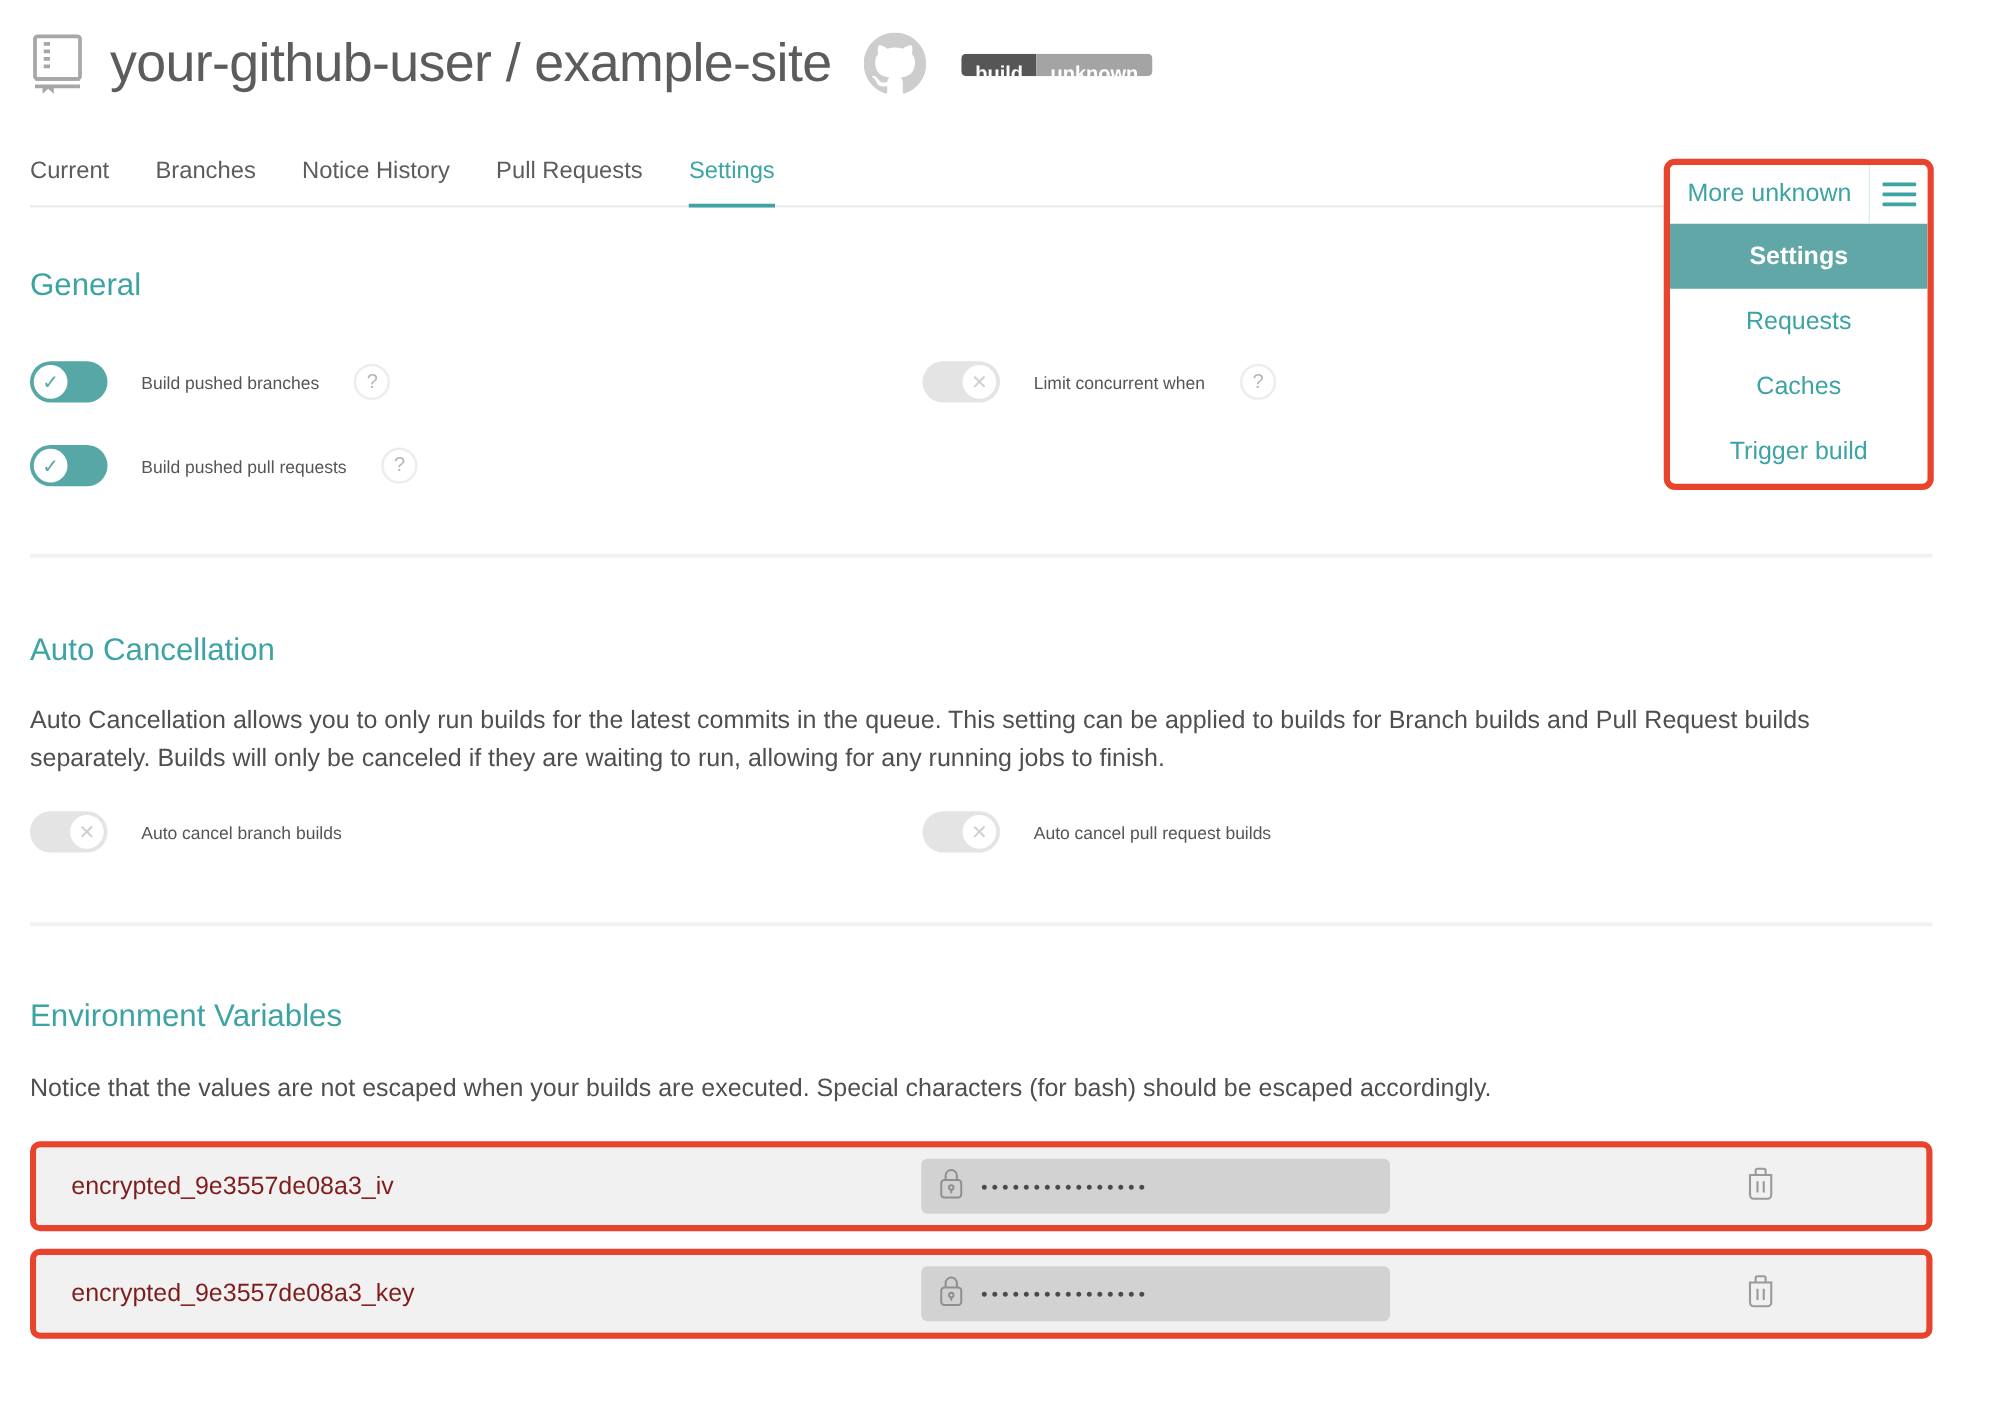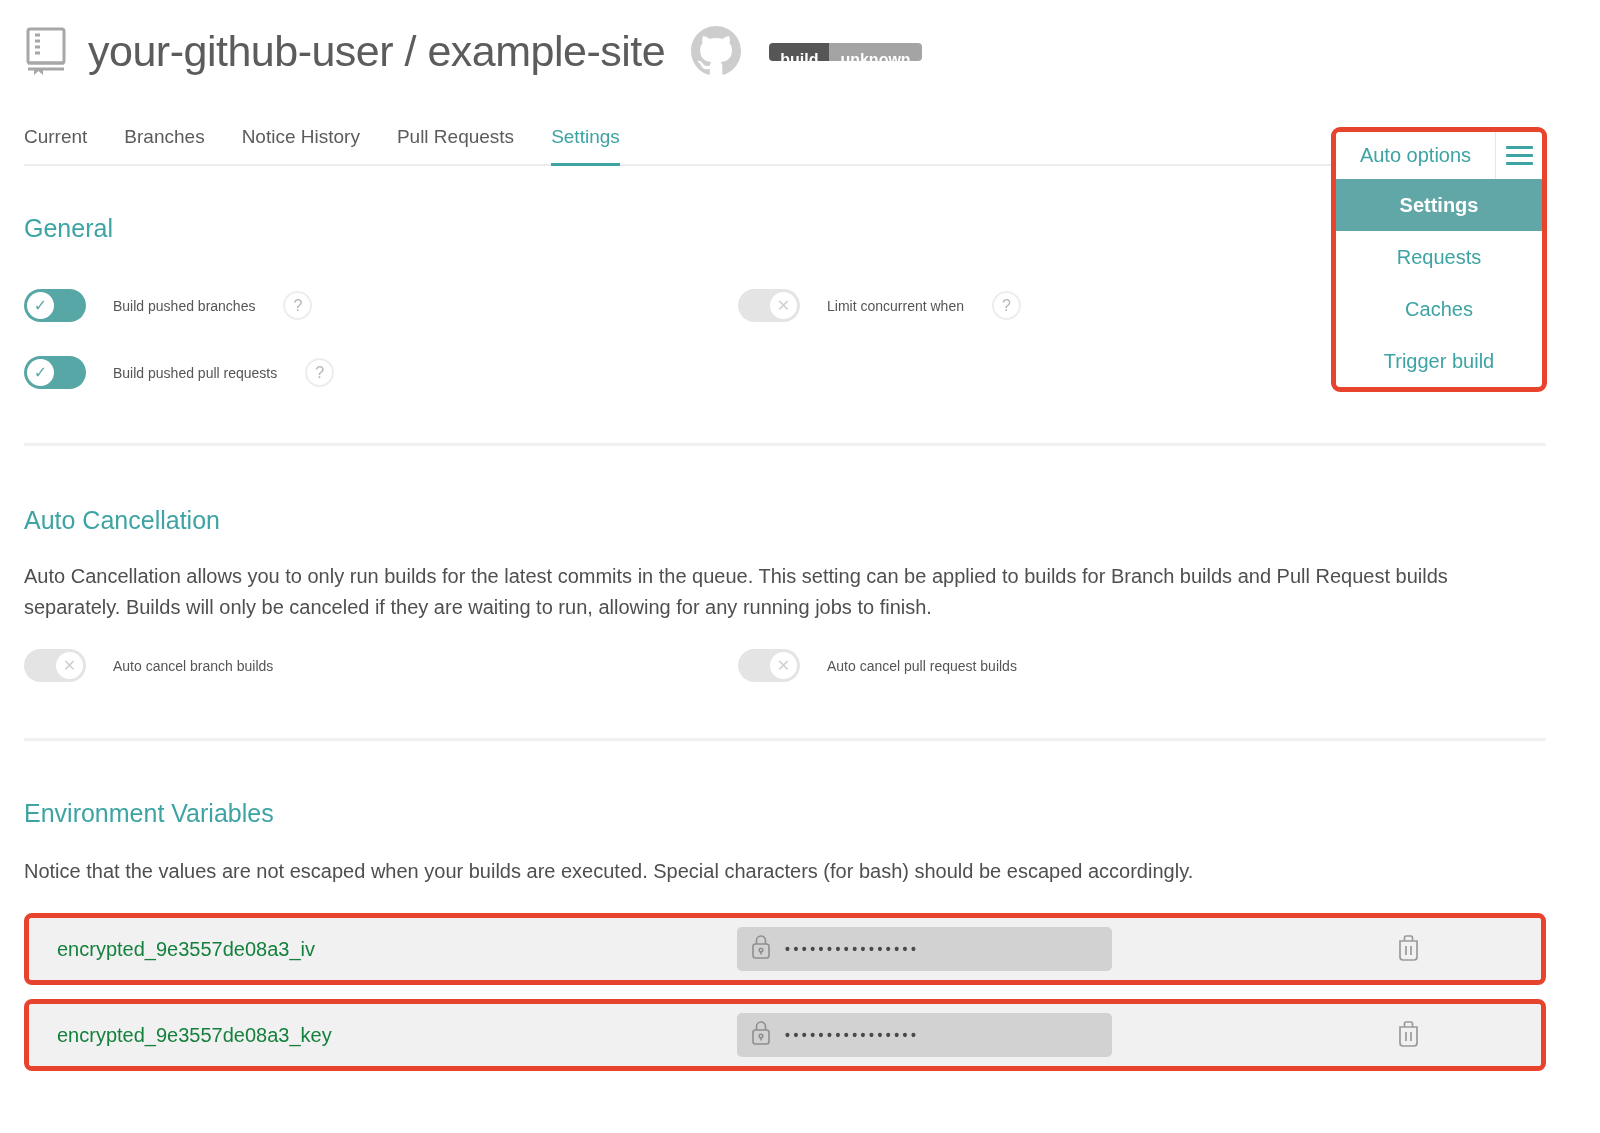--- a/index.html
+++ b/index.html
@@ -57,21 +57,21 @@
   .toggle.off .knob{right:3px;color:#cfcfcf;font-weight:400;}
   .toggle-label{font-size:14px;color:#555;margin-left:27px;}
   .help{width:29px;height:29px;border-radius:50%;border:2px solid #ededed;color:#b5b5b5;background:#fff;
         display:flex;align-items:center;justify-content:center;font-size:16px;margin-left:28px;box-sizing:border-box;cursor:pointer;}
 
   
   .env-wrap{border:5px solid #e8432d;border-radius:8px;overflow:hidden;}
   .env-wrap.r1{margin-top:26px;}
   .env-wrap.r2{margin-top:14px;}
   .env-row{background:#f1f1f1;height:62px;display:flex;align-items:center;padding:0 28px;}
-  .env-name{font-size:20px;color:#15803d;width:680px;flex:0 0 auto;}
+  .env-name{font-size:20px;color:#7f1d1d;width:680px;flex:0 0 auto;}
   .env-value{width:375px;height:44px;background:#d2d2d2;border-radius:5px;display:flex;align-items:center;
              padding:0 13px;box-sizing:border-box;gap:13px;flex:0 0 auto;}
   .dots{font-size:14px;color:#4a4a4a;letter-spacing:3.5px;font-weight:700;white-space:nowrap;overflow:hidden;}
   .trash-btn{margin-left:auto;margin-right:92px;cursor:pointer;display:flex;align-items:center;}
 </style>
 </head>
 <body>
 
 <div class="content">
 
@@ -211,21 +211,21 @@
           </svg>
         </span>
       </span>
     </div>
   </div>
 
 </div>
 
 <div class="more-box">
   <div class="more-header">
-    <span class="more-label">Auto options</span>
+    <span class="more-label">More unknown</span>
     <span class="more-vdivider"></span>
     <span class="hamburger">
         <span></span>
         <span></span>
         <span></span>
       </span>
   </div>
   <div class="menu-item selected">Settings</div>
   <div class="menu-item">Requests</div>
   <div class="menu-item">Caches</div>

